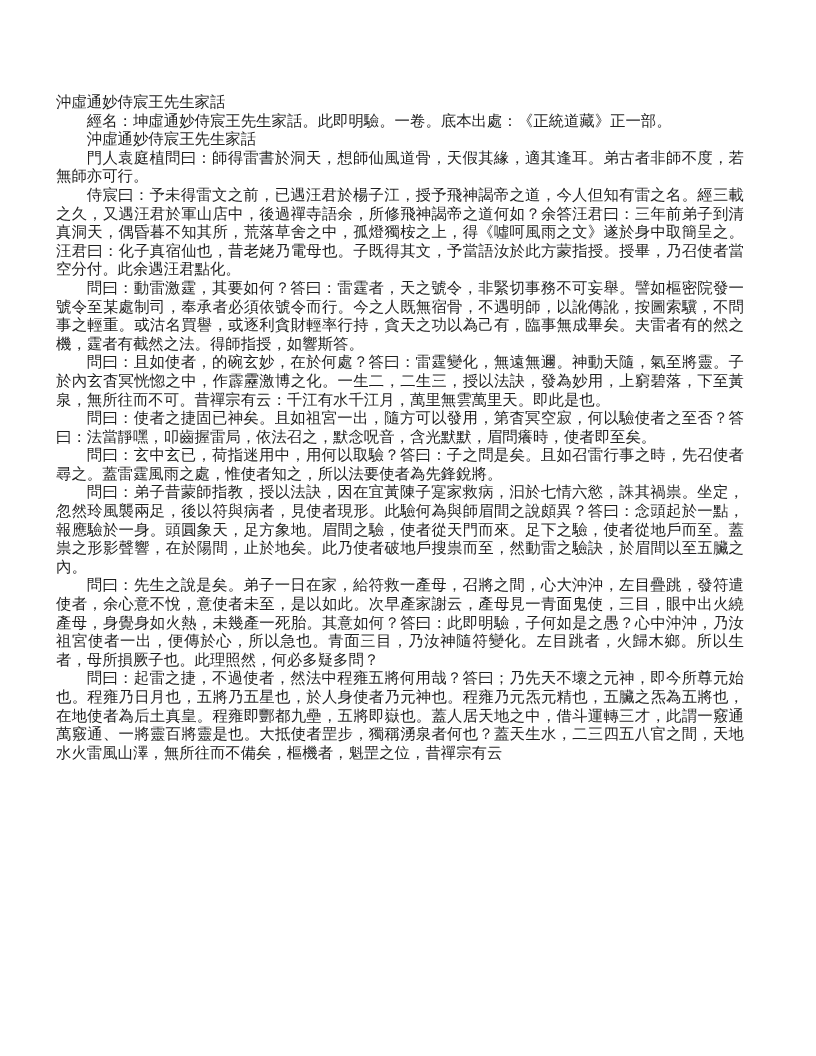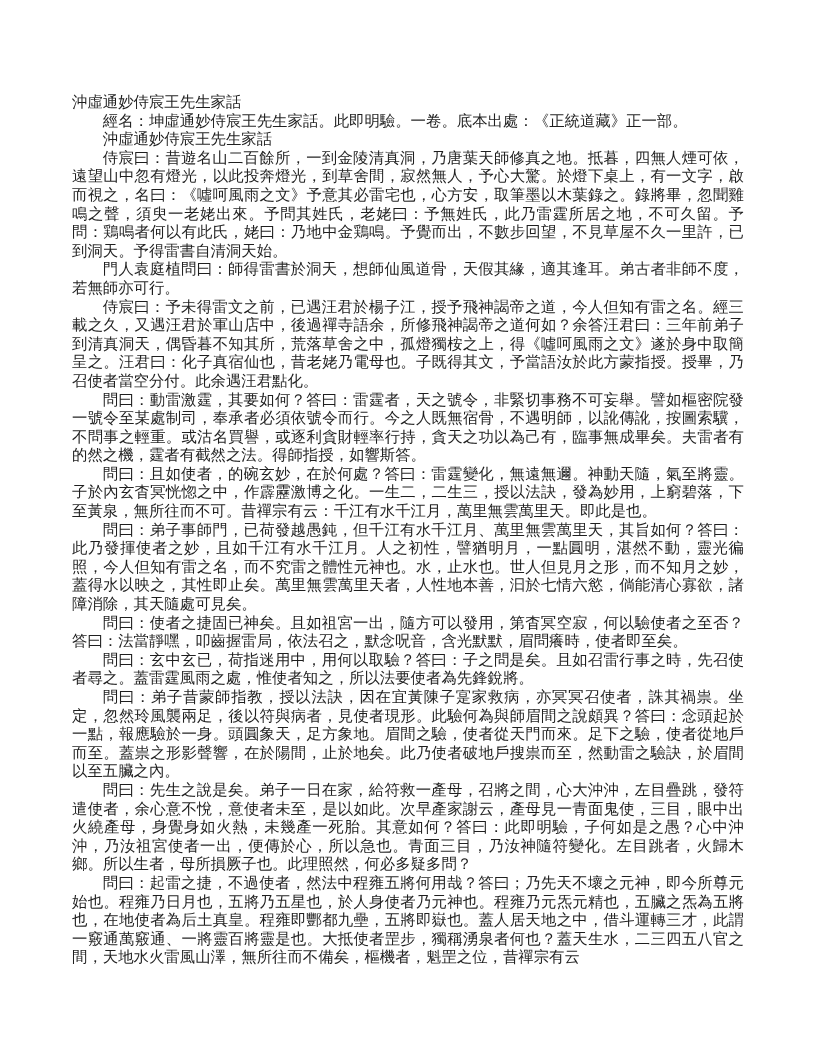--- a/index.html
+++ b/index.html
@@ -14,21 +14,21 @@
     position: relative;
   }
   .page {
     position: absolute;
     left: 0;
     top: 0;
     width: 816px;
     height: 860px;
     background: #ffffff;
     box-sizing: border-box;
-    padding: 93px 72px 0 72px;
+    padding: 93px 72px 0 56px;
     font-family: "Liberation Serif", "DejaVu Serif", serif;
     font-size: 15.4px;
     line-height: 18.6px;
     color: #1f1f1f;
   }
   .page p {
     margin: 0;
     padding: 0;
     text-align: justify;
     text-justify: inter-ideograph;
@@ -39,24 +39,22 @@
     text-indent: 0;
   }
 </style>
 </head>
 <body>
 
 <div class="page">
   <p class="no-indent">沖虛通妙侍宸王先生家話</p>
   <p>經名：坤虛通妙侍宸王先生家話。此即明驗。一卷。底本出處：《正統道藏》正一部。</p>
   <p>沖虛通妙侍宸王先生家話</p>
-  <p>侍宸曰：昔遊名山二百餘所，一到金陵清真洞，乃唐葉天師修真之地。抵暮，四無人煙可依，遠望山中忽有燈光，以此投奔燈光，到草舍間，寂然無人，予心大驚。於燈下桌上，有一文字，啟而視之，名曰：《噓呵風雨之文》予意其必雷宅也，心方安，取筆墨以木葉錄之。錄將畢，忽聞雞鳴之聲，須臾一老姥出來。予問其姓氏，老姥曰：予無姓氏，此乃雷霆所居之地，不可久留。予問：鶏鳴者何以有此氏，姥曰：乃地中金鶏鳴。予覺而出，不數步回望，不見草屋不久一里許，已到洞天。予得雷書自清洞天始。</p>
   <p>門人袁庭植問曰：師得雷書於洞天，想師仙風道骨，天假其緣，適其逢耳。弟古者非師不度，若無師亦可行。</p>
   <p>侍宸曰：予未得雷文之前，已遇汪君於楊子江，授予飛神謁帝之道，今人但知有雷之名。經三載之久，又遇汪君於軍山店中，後過禪寺語余，所修飛神謁帝之道何如？余答汪君曰：三年前弟子到清真洞天，偶昏暮不知其所，荒落草舍之中，孤燈獨桉之上，得《噓呵風雨之文》遂於身中取簡呈之。汪君曰：化子真宿仙也，昔老姥乃電母也。子既得其文，予當語汝於此方蒙指授。授畢，乃召使者當空分付。此余遇汪君點化。</p>
   <p>問曰：動雷激霆，其要如何？答曰：雷霆者，天之號令，非緊切事務不可妄舉。譬如樞密院發一號令至某處制司，奉承者必須依號令而行。今之人既無宿骨，不遇明師，以訛傳訛，按圖索驥，不問事之輕重。或沽名買譽，或逐利貪財輕率行持，貪天之功以為己有，臨事無成畢矣。夫雷者有的然之機，霆者有截然之法。得師指授，如響斯答。</p>
   <p>問曰：且如使者，的碗玄妙，在於何處？答曰：雷霆變化，無遠無邇。神動天隨，氣至將靈。子於內玄杳冥恍惚之中，作霹靂激博之化。一生二，二生三，授以法訣，發為妙用，上窮碧落，下至黃泉，無所往而不可。昔禪宗有云：千江有水千江月，萬里無雲萬里天。即此是也。</p>
-  <p>問曰：弟子事師門，已荷發越愚鈍，但千江有水千江月、萬里無雲萬里天，其旨如何？答曰：此乃發揮使者之妙，且如千江有水千江月。人之初性，譬猶明月，一點圓明，湛然不動，靈光徧照，今人但知有雷之名，而不究雷之體性元神也。水，止水也。世人但見月之形，而不知月之妙，蓋得水以映之，其性即止矣。萬里無雲萬里天者，人性地本善，汩於七情六慾，倘能清心寡欲，諸障消除，其天隨處可見矣。</p>
   <p>問曰：使者之捷固已神矣。且如祖宮一出，隨方可以發用，第杳冥空寂，何以驗使者之至否？答曰：法當靜嘿，叩齒握雷局，依法召之，默念呪音，含光默默，眉問癢時，使者即至矣。</p>
   <p>問曰：玄中玄已，荷指迷用中，用何以取驗？答曰：子之問是矣。且如召雷行事之時，先召使者尋之。蓋雷霆風雨之處，惟使者知之，所以法要使者為先鋒銳將。</p>
-  <p>問曰：弟子昔蒙師指教，授以法訣，因在宜黃陳子寔家救病，亦冥冥召使者，誅其禍祟。坐定，忽然玲風襲兩足，後以符與病者，見使者現形。此驗何為與師眉間之說頗異？答曰：念頭起於一點，報應驗於一身。頭圓象天，足方象地。眉間之驗，使者從天門而來。足下之驗，使者從地戶而至。蓋祟之形影聲響，在於陽間，止於地矣。此乃使者破地戶搜祟而至，然動雷之驗訣，於眉間以至五臟之內。</p>
+  <p>問曰：弟子昔蒙師指教，授以法訣，因在宜黃陳子寔家救病，汩於七情六慾，誅其禍祟。坐定，忽然玲風襲兩足，後以符與病者，見使者現形。此驗何為與師眉間之說頗異？答曰：念頭起於一點，報應驗於一身。頭圓象天，足方象地。眉間之驗，使者從天門而來。足下之驗，使者從地戶而至。蓋祟之形影聲響，在於陽間，止於地矣。此乃使者破地戶搜祟而至，然動雷之驗訣，於眉間以至五臟之內。</p>
   <p>問曰：先生之說是矣。弟子一日在家，給符救一產母，召將之間，心大沖沖，左目疊跳，發符遣使者，余心意不悅，意使者未至，是以如此。次早產家謝云，產母見一青面鬼使，三目，眼中出火繞產母，身覺身如火熱，未幾產一死胎。其意如何？答曰：此即明驗，子何如是之愚？心中沖沖，乃汝祖宮使者一出，便傳於心，所以急也。青面三目，乃汝神隨符變化。左目跳者，火歸木鄉。所以生者，母所損厥子也。此理照然，何必多疑多問？</p>
   <p>問曰：起雷之捷，不過使者，然法中程雍五將何用哉？答曰；乃先天不壞之元神，即今所尊元始也。程雍乃日月也，五將乃五星也，於人身使者乃元神也。程雍乃元炁元精也，五臟之炁為五將也，在地使者為后土真皇。程雍即酆都九壘，五將即嶽也。蓋人居天地之中，借斗運轉三才，此謂一竅通萬竅通、一將靈百將靈是也。大抵使者罡步，獨稱湧泉者何也？蓋天生水，二三四五八官之間，天地水火雷風山澤，無所往而不備矣，樞機者，魁罡之位，昔禪宗有云</p>
 </div>
 
 </body></html>

